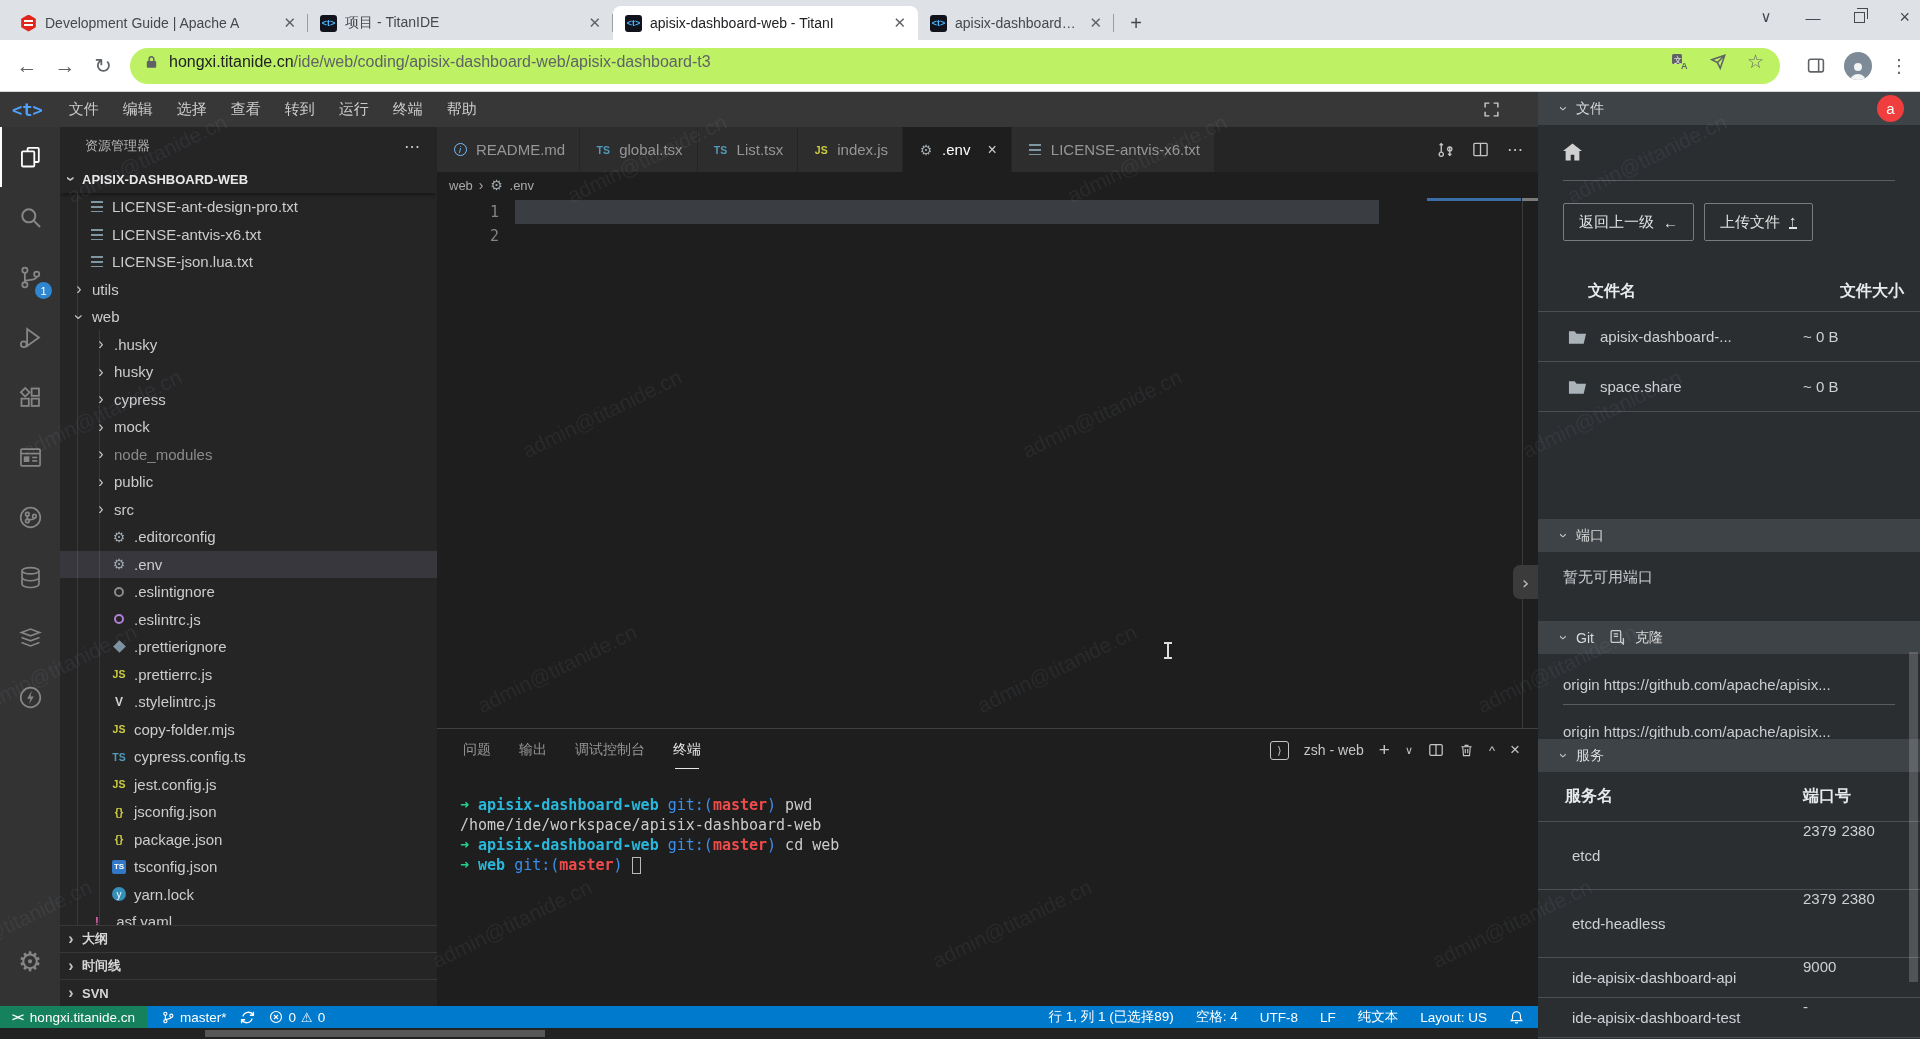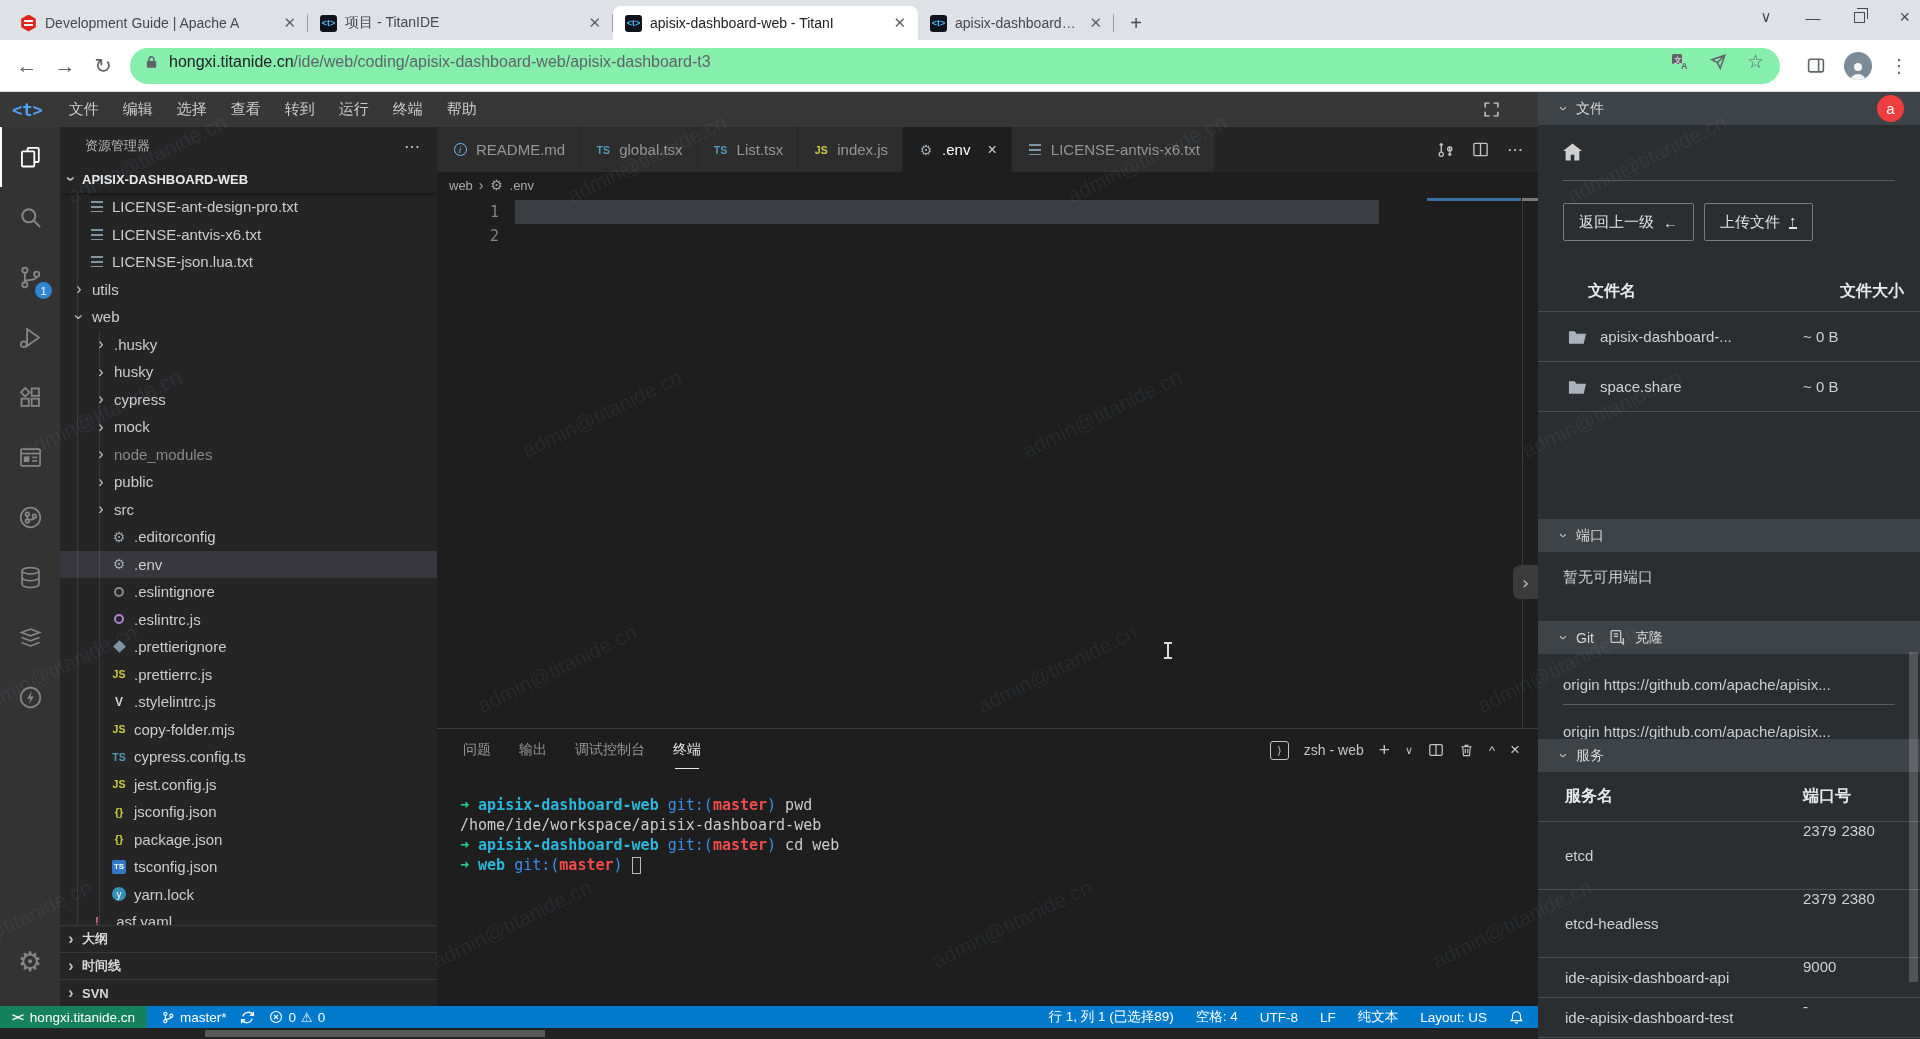--- a/index.html
+++ b/index.html
@@ -18,21 +18,21 @@
   .fav-apisix::after { content:''; position:absolute; left:4px; right:4px; top:5px; height:2px; background:#fff; box-shadow:0 4px 0 #fff; }
   .fav-titan { width:17px; height:17px; flex:none; background:#10131c; border-radius:3px; color:#4db8ff; font-size:9px; display:flex; align-items:center; justify-content:center; font-weight:bold; }
   .newtab { width:28px; height:28px; margin:0 0 3px 8px; display:flex; align-items:center; justify-content:center; font-size:20px; color:#45494d; border-radius:50%; }
   .winctl { position:absolute; right:10px; top:0; height:34px; display:flex; align-items:center; gap:34px; color:#45494f; }
   .winctl span { font-size:15px; }
   .wc-restore { width:11px; height:11px; border:1.6px solid #474b4f; position:relative; display:inline-block; }
   .wc-restore::before { content:''; position:absolute; top:-5px; left:2px; width:10px; height:10px; border-top:1.6px solid #474b4f; border-right:1.6px solid #474b4f; }
 
   .addrbar { height:52px; background:#ffffff; display:flex; align-items:center; border-bottom:1px solid #d5d8dc; position:relative; }
   .nav-ic { color:#5f6368; font-size:21px; width:38px; text-align:center; }
-  .urlpill { margin-left:8px; width:1650px; height:36px; background:#86efac; border-radius:18px; display:flex; align-items:center; padding:0 16px 8px 14px; gap:10px; }
+  .urlpill { margin-left:8px; width:1650px; height:36px; background:#bef264; border-radius:18px; display:flex; align-items:center; padding:0 16px 8px 14px; gap:10px; }
   .urlpill svg { flex:none; }
   .urltext { flex:1; font-size:16px; color:#202124; white-space:nowrap; overflow:hidden; }
   .urltext .upath { color:#5f6368; }
   .pill-ics { display:flex; align-items:center; gap:20px; color:#5f6368; }
   .addr-right { position:absolute; right:12px; display:flex; align-items:center; gap:18px; color:#5f6368; }
   .avatar { width:28px; height:28px; border-radius:50%; background:#7d8a97; overflow:hidden; display:flex; align-items:flex-end; justify-content:center; }
 
   
   .ide { position:relative; display:flex; height:947px; background:#1e1e1e; }
   .ide-left { width:1538px; display:flex; flex-direction:column; }
@@ -139,21 +139,21 @@
   .up-arrow { border-bottom:2px solid #e3e3e3; line-height:12px; display:inline-block; }
   .rp-th { position:absolute; font-size:16px; font-weight:bold; color:#e8ebee; }
   .rp-filerows { position:absolute; left:0; right:0; top:186px; }
   .rp-frow { height:50px; display:flex; align-items:center; gap:13px; padding-left:30px; border-bottom:1px solid #4b4e52; position:relative; font-size:15px; color:#cdd1d4; }
   .rp-frow .fsize { position:absolute; left:265px; }
   .rp-ports-body { height:69px; padding:16px 0 0 25px; font-size:15px; color:#c9cdd0; }
   .rp-git-body { height:85px; position:relative; font-size:15px; color:#c9cdd0; overflow:hidden; }
   .rp-remote { position:absolute; left:25px; right:20px; white-space:nowrap; overflow:hidden; }
   .rp-svc-body { position:relative; }
   .svc-row { position:relative; border-bottom:1px solid #4b4e52; display:flex; align-items:center; font-size:15px; color:#cdd1d4; }
-  .svc-row .sname { padding-left:27px; }
+  .svc-row .sname { padding-left:34px; }
   .svc-ports { position:absolute; left:265px; top:0; bottom:0; display:flex; flex-direction:row; justify-content:flex-end; gap:5px; }
   .svc-hdr { height:50px; position:relative; border-bottom:1px solid #4b4e52; }
   .rp-scroll { position:absolute; right:2px; top:560px; width:9px; height:330px; background:rgba(255,255,255,.18); }
 
   
   .wm { position:absolute; color:rgba(185,200,220,.07); font-size:21px; transform:rotate(-26deg); pointer-events:none; white-space:nowrap; z-index:50; }
 
   svg { display:block; }
 </style>
 </head>

